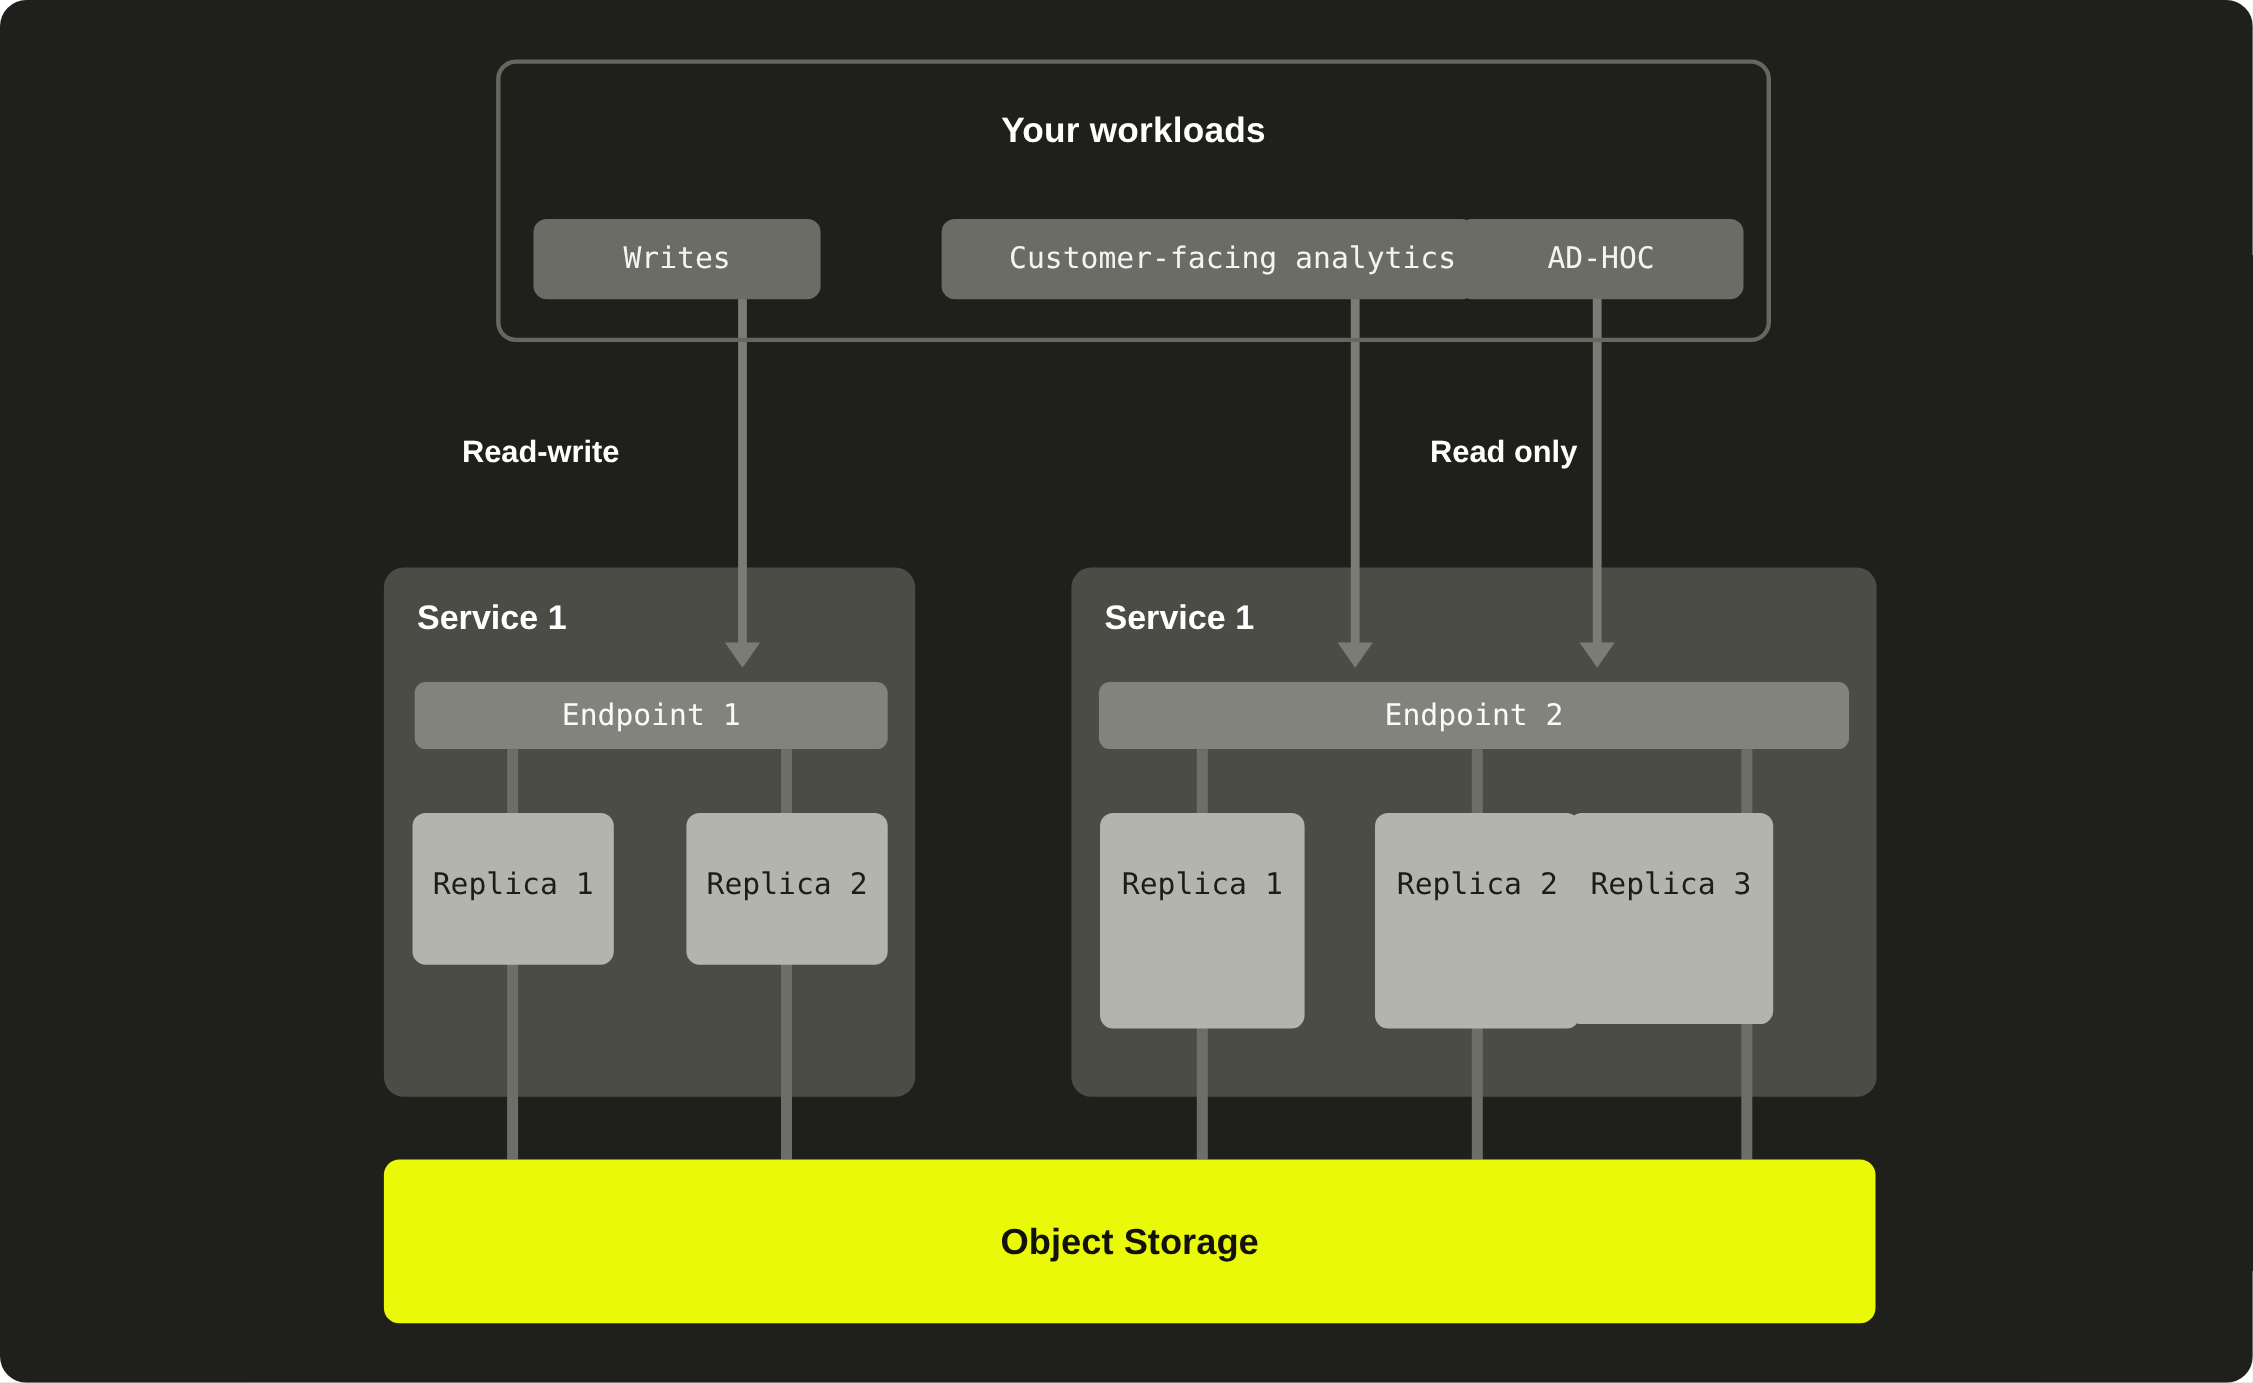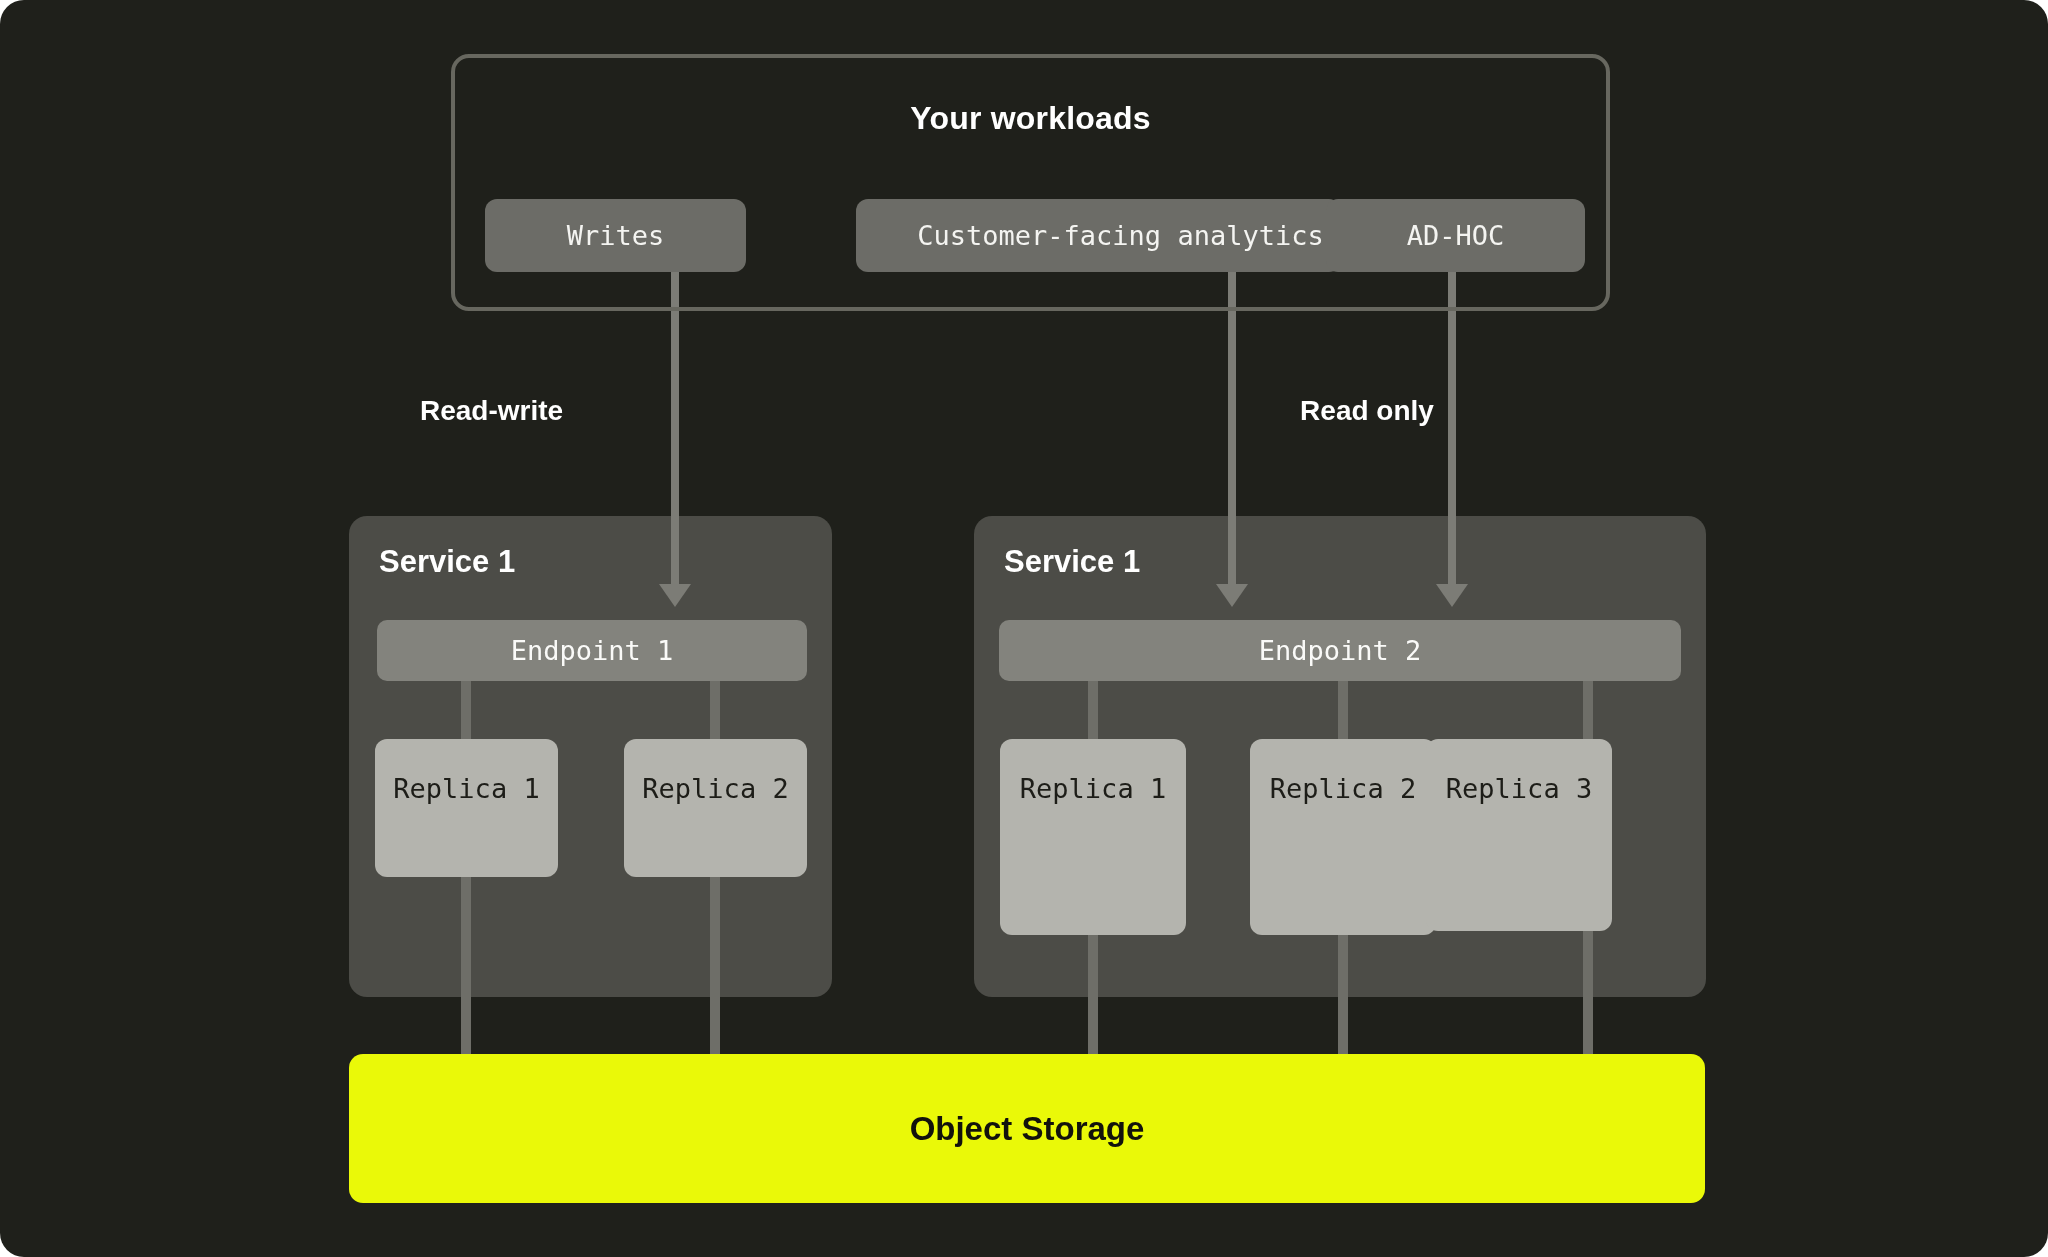--- a/index.html
+++ b/index.html
@@ -107,21 +107,21 @@
   #endpoint-1 { left: 377px; width: 430px; }
   #endpoint-2 { left: 999px; width: 682px; }
 
   .replica {
     position: absolute; top: 739px;
     background: #b4b4ae;
     border-radius: 12px;
     color: #1d1d18;
     font-size: 27px;
     text-align: center;
-    padding-top: 34px;
+    padding-top: 50px;
     box-sizing: border-box;
     z-index: 3;
   }
   #s1-replica-1 { left: 375px;  width: 183px; height: 138px; }
   #s1-replica-2 { left: 624px;  width: 183px; height: 138px; }
   #s2-replica-1 { left: 1000px; width: 186px; height: 196px; }
   #s2-replica-2 { left: 1250px; width: 186px; height: 196px; }
   #s2-replica-3 { left: 1426px; width: 186px; height: 192px; }
 
   

